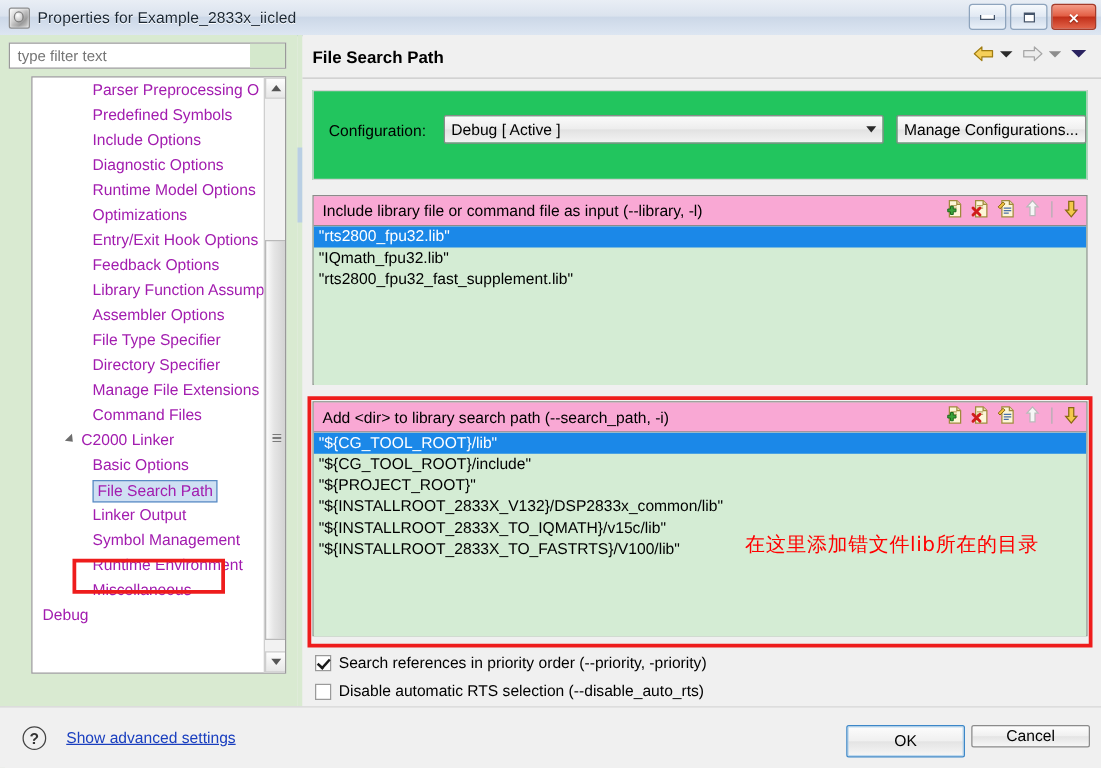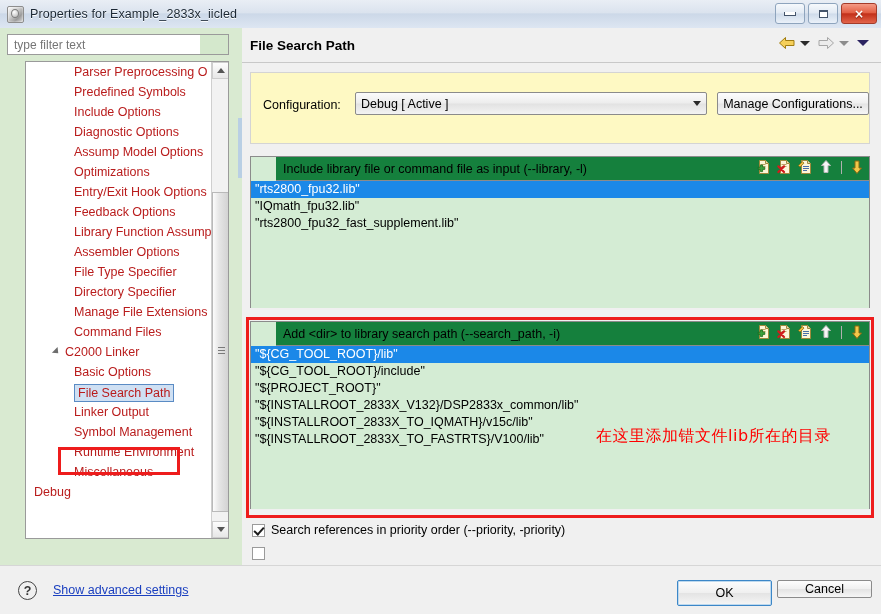--- a/index.html
+++ b/index.html
@@ -66,21 +66,21 @@
     font-family:"Liberation Sans",sans-serif;font-size:12px;color:#7f1d1d;background:transparent;
   }
   .filter-clear{width:28px;height:19px;background:#d4e8cc;flex:none;}
 
   .tree-box{
     position:absolute;left:25px;top:33px;width:204px;height:478px;
     background:#fff;border:1px solid #9a9a9a;box-sizing:border-box;overflow:hidden;
   }
   .tree-inner{position:absolute;left:0;top:0;width:186px;height:476px;overflow:hidden;}
   .tnode{
-    height:20px;line-height:20px;white-space:nowrap;font-size:12.5px;color:#b91c1c;
+    height:20px;line-height:20px;white-space:nowrap;font-size:12.5px;color:#a21caf;
     padding-left:4px;box-sizing:border-box;
   }
   .tnode .lbl{display:inline-block;}
   .depth2{padding-left:48px;}
   .depth1{padding-left:28px;}
   .depth0{padding-left:8px;}
   .twisty{
     display:inline-block;width:0;height:0;vertical-align:middle;margin-right:6px;
     border-left:5px solid #6d6d6d;border-top:4px solid transparent;border-bottom:4px solid transparent;
     transform:rotate(45deg) translate(-1px,-1px);
@@ -131,21 +131,21 @@
   .title-rule{position:absolute;left:0;top:34px;width:639px;height:1px;background:#c8c8c8;}
   .nav-icons{position:absolute;right:8px;top:8px;display:flex;align-items:center;gap:3px;}
   .navarrow{width:18px;height:14px;position:relative;}
   .navarrow svg{display:block;}
   .caret{width:0;height:0;border-left:5px solid transparent;border-right:5px solid transparent;border-top:5px solid #2b2b2b;margin:0 4px 0 1px;}
   .caret.grey{border-top-color:#8d8d8d;}
   .caret.navy{border-top-color:#2b2360;border-left-width:6px;border-right-width:6px;border-top-width:6px;}
 
   .cfg-group{
     position:absolute;left:8px;top:44px;width:620px;height:72px;
-    border:1px solid #d4d4d4;background:#fef9c3;box-sizing:border-box;
+    border:1px solid #d4d4d4;background:#22c55e;box-sizing:border-box;
   }
   .cfg-label{position:absolute;left:12px;top:25px;font-size:12.5px;}
   .combo{
     position:absolute;left:104px;top:19px;width:352px;height:23px;box-sizing:border-box;
     border:1px solid #8b8b8b;border-radius:2px;
     background:linear-gradient(to bottom,#fbfbfb 0%,#ededed 48%,#e2e2e2 52%,#f3f3f3 100%);
     display:flex;align-items:center;
   }
   .combo .ctext{margin-left:5px;font-size:12.5px;color:#000;flex:1;}
   .combo .cbtn{width:18px;height:21px;display:flex;align-items:center;justify-content:center;}
@@ -154,22 +154,22 @@
     border:1px solid #8b8b8b;border-radius:2px;box-sizing:border-box;
     background:linear-gradient(to bottom,#fdfdfd 0%,#f0f0f0 48%,#e4e4e4 52%,#f6f6f6 100%);
     font-family:"Liberation Sans",sans-serif;font-size:12.5px;color:#000;
     display:flex;align-items:center;justify-content:center;cursor:default;
   }
   .btn-manage{position:absolute;left:466px;top:19px;width:152px;height:23px;}
 
   
   .lg{position:absolute;box-sizing:border-box;border:1px solid #8b8b8b;background:#d4ecd4;}
   .lg-head{
-    position:relative;height:23px;background:#15803d;border-bottom:1px solid #8b8b8b;
-    display:flex;align-items:center;margin-left:25px;
+    position:relative;height:23px;background:#f9a8d4;border-bottom:1px solid #8b8b8b;
+    display:flex;align-items:center;
   }
   .lg-head .ht{margin-left:7px;font-size:12.5px;color:#000;}
   .lg-tools{position:absolute;right:4px;top:2px;display:flex;align-items:center;gap:5px;}
   .ticon{width:16px;height:16px;position:relative;}
   .tsep{width:1px;height:13px;background:#b0b0b0;margin:0 2px;}
   .lg-body{position:relative;background:#d4ecd4;overflow:hidden;}
   .li{height:17px;line-height:17px;padding-left:4px;font-size:12.5px;color:#000;white-space:nowrap;}
   .li.sel{background:#1b88e8;color:#fff;}
 
   .list1{left:8px;top:128px;width:620px;height:152px;}
@@ -248,21 +248,21 @@
       <input class="filter-input" type="text" placeholder="type filter text" style="">
       <div class="filter-clear"></div>
     </div>
 
     <div class="tree-box">
       <div class="tree-inner" id="tree-inner">
           <div class="tnode depth2"><span class="lbl">Parser Preprocessing O</span></div>
           <div class="tnode depth2"><span class="lbl">Predefined Symbols</span></div>
           <div class="tnode depth2"><span class="lbl">Include Options</span></div>
           <div class="tnode depth2"><span class="lbl">Diagnostic Options</span></div>
-          <div class="tnode depth2"><span class="lbl">Assump Model Options</span></div>
+          <div class="tnode depth2"><span class="lbl">Runtime Model Options</span></div>
           <div class="tnode depth2"><span class="lbl">Optimizations</span></div>
           <div class="tnode depth2"><span class="lbl">Entry/Exit Hook Options</span></div>
           <div class="tnode depth2"><span class="lbl">Feedback Options</span></div>
           <div class="tnode depth2"><span class="lbl">Library Function Assump</span></div>
           <div class="tnode depth2"><span class="lbl">Assembler Options</span></div>
           <div class="tnode depth2"><span class="lbl">File Type Specifier</span></div>
           <div class="tnode depth2"><span class="lbl">Directory Specifier</span></div>
           <div class="tnode depth2"><span class="lbl">Manage File Extensions</span></div>
           <div class="tnode depth2"><span class="lbl">Command Files</span></div>
           <div class="tnode depth1"><span class="twisty"></span><span class="lbl">C2000 Linker</span></div>
@@ -442,20 +442,21 @@
     </div>
 
     <div class="red-box2"></div>
 
     <div class="cb-row" style="top:493px">
       <span class="cbox checked"></span>
       <span class="ctxt">Search references in priority order (--priority, -priority)</span>
     </div>
     <div class="cb-row" style="top:516px">
       <span class="cbox"></span>
+      <span class="ctxt">Disable automatic RTS selection (--disable_auto_rts)</span>
     </div>
     <div class="cb-row" style="top:539px">
       <span class="cbox checked"></span>
       <span class="ctxt">Reread libraries; resolve backward references (--reread_libs, -x)</span>
     </div>
   </div>
 
   <div class="bottom">
     <div class="help-ico">?</div>
     <div class="adv-link">Show advanced settings</div>

